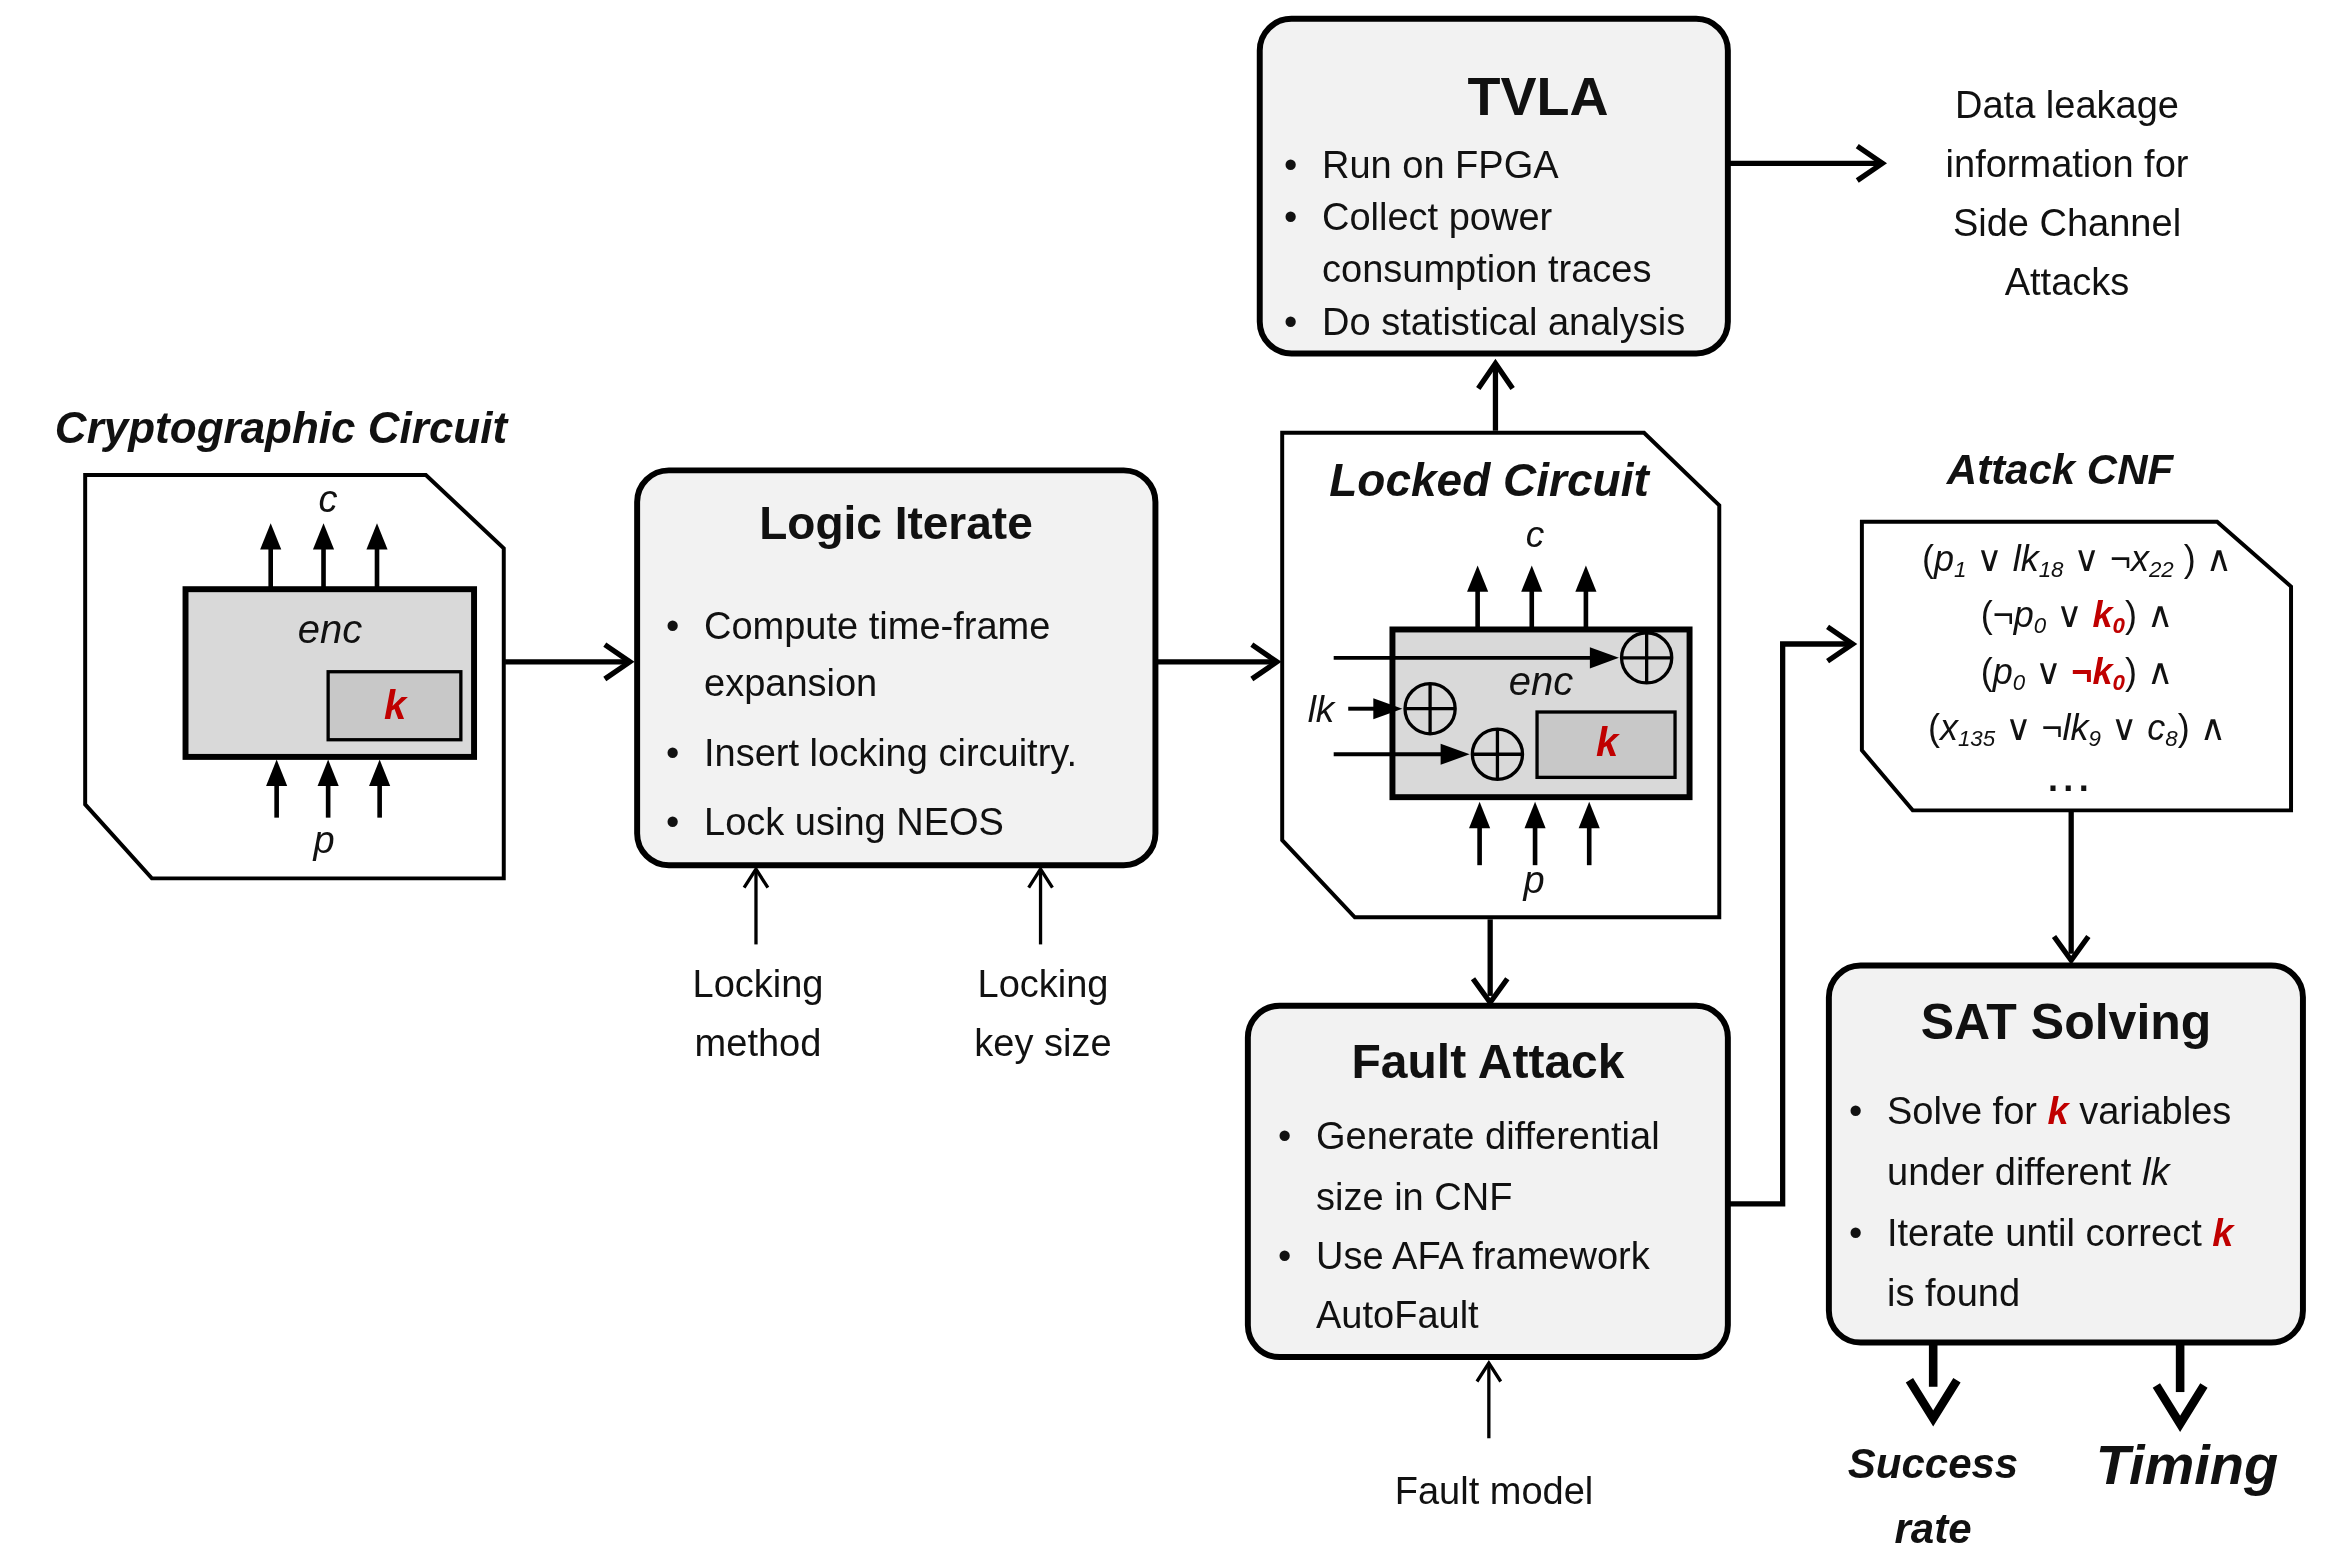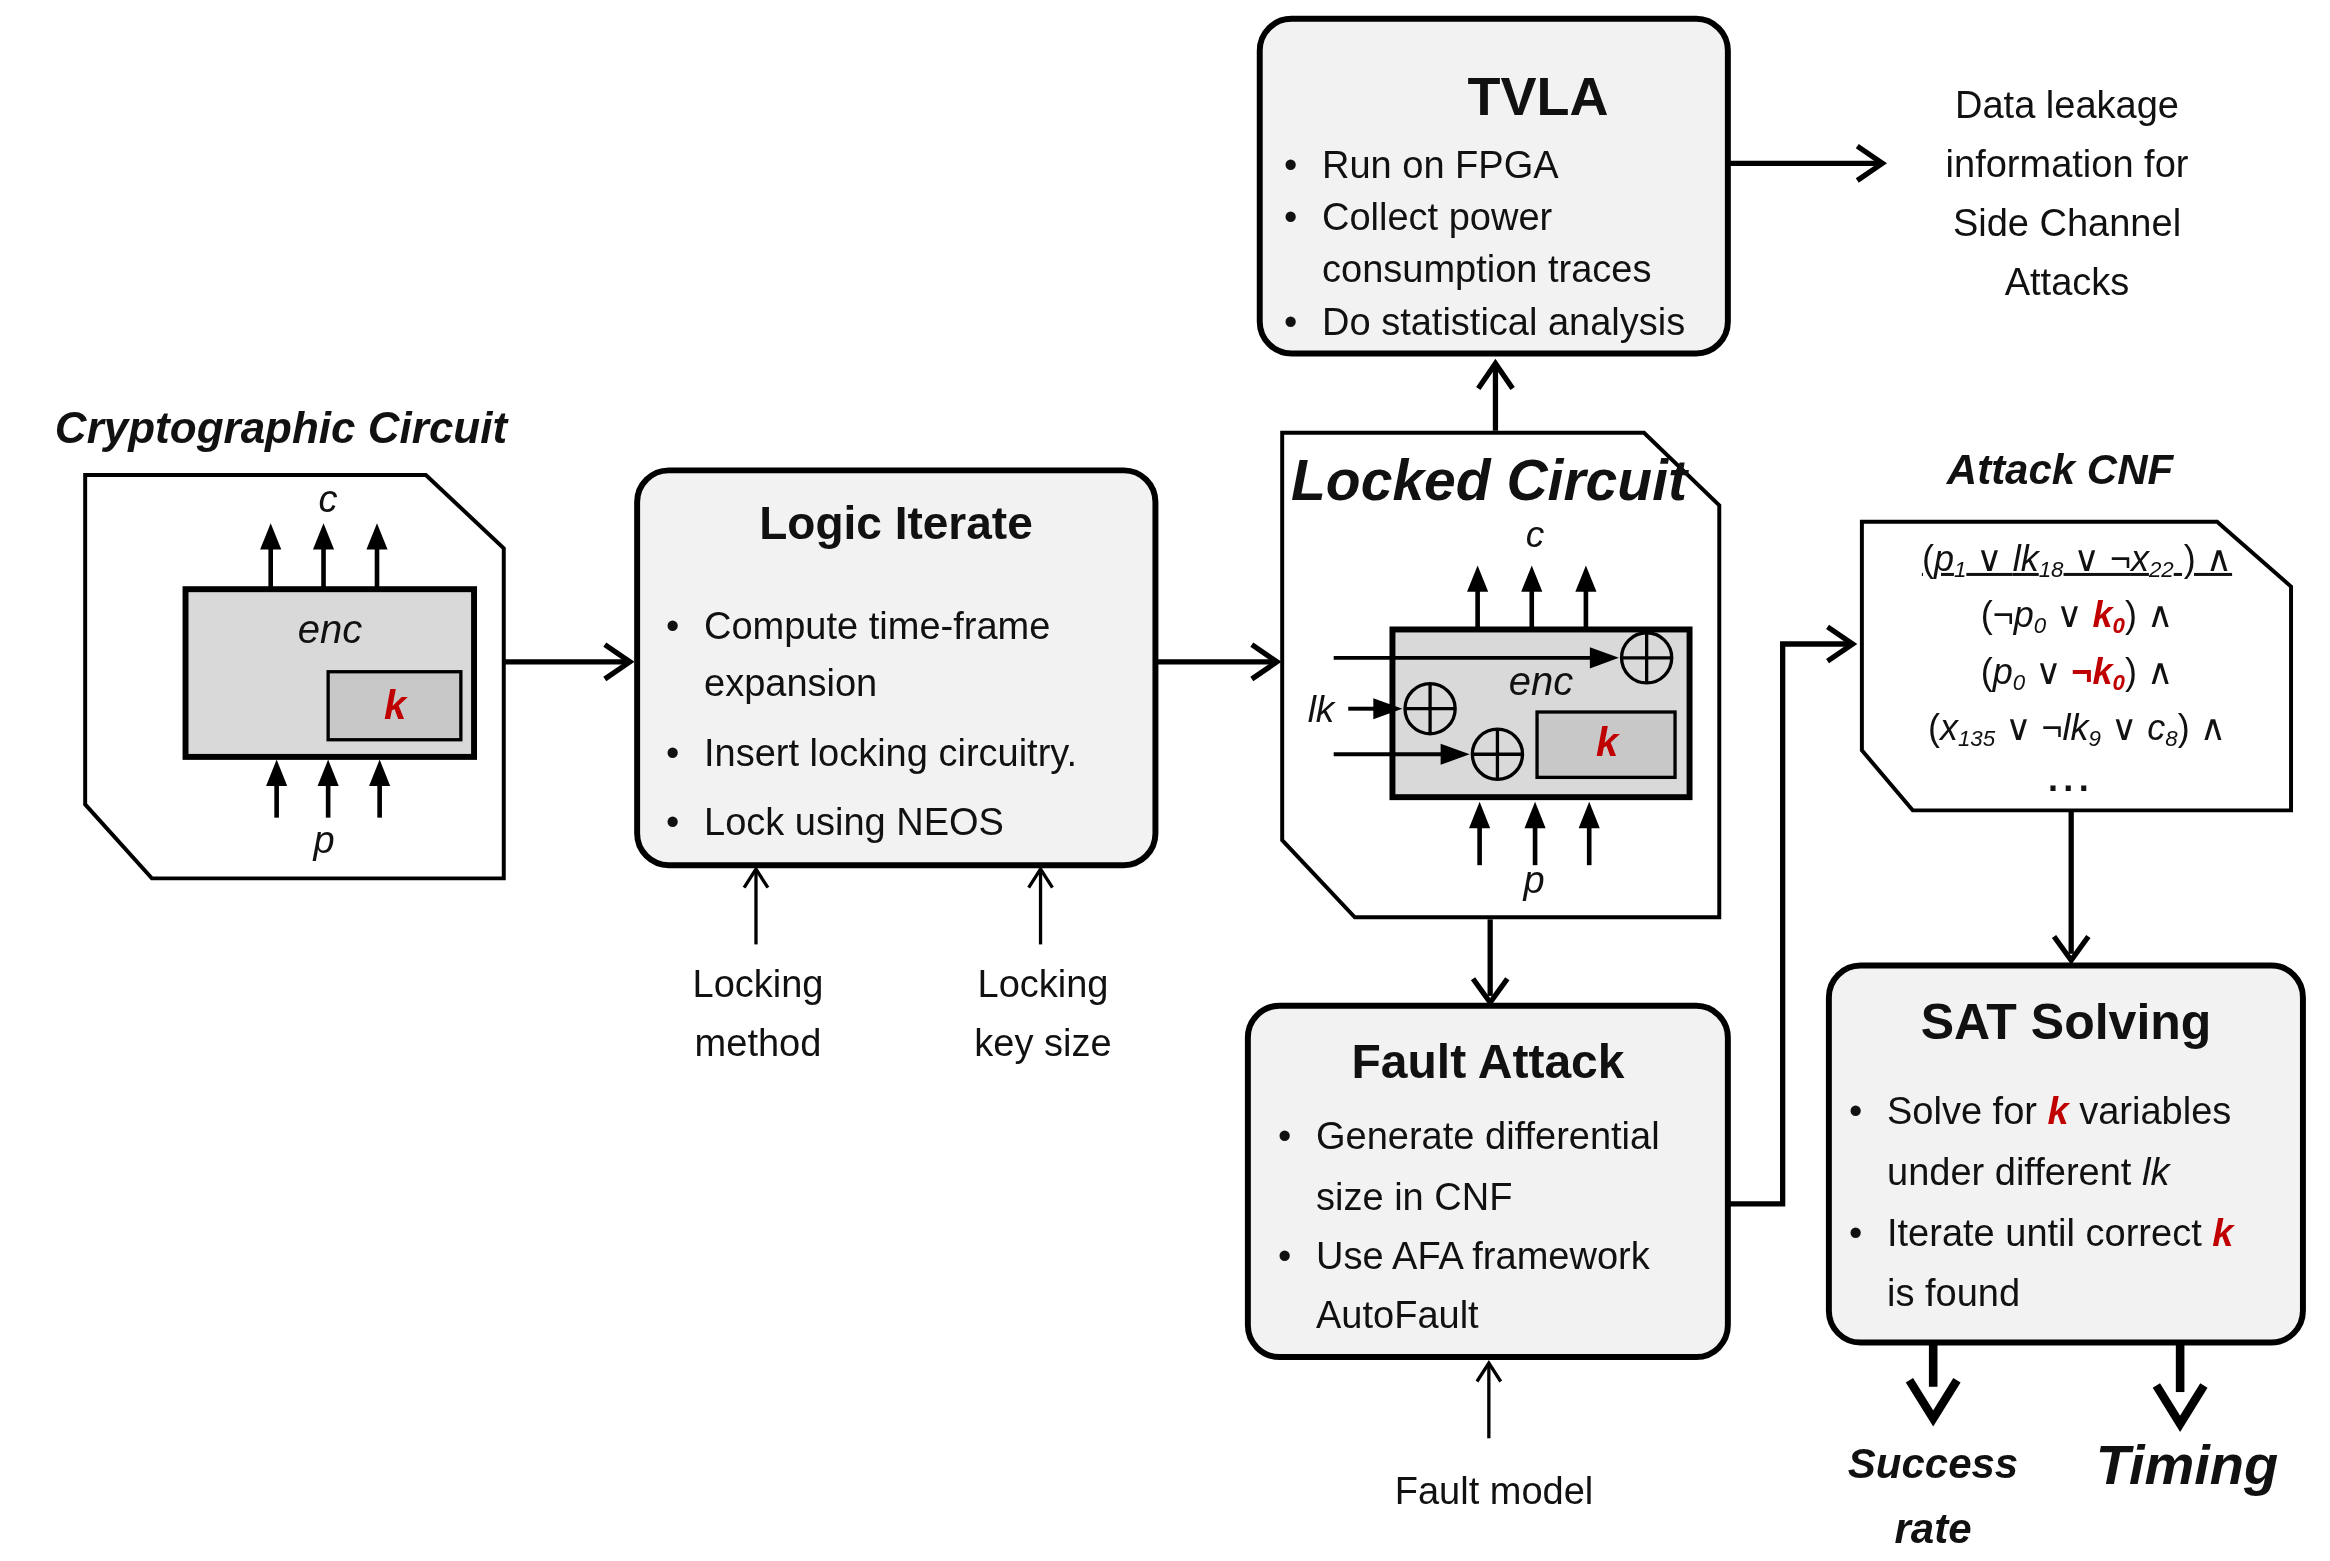--- a/index.html
+++ b/index.html
@@ -198,29 +198,29 @@
   <span>Do statistical analysis</span>
 </div>
 
 <div class="t ctr multiline" style="left:2067px;top:194px;font-size:38px;">
   <div>Data leakage</div>
   <div>information for</div>
   <div>Side Channel</div>
   <div>Attacks</div>
 </div>
 
-<div class="t ctr title-bi" style="left:1489px;top:480px;font-size:57px;">Locked Circuit</div>
+<div class="t ctr title-bi" style="left:1489px;top:480px;font-size:46px;">Locked Circuit</div>
 <div class="t ctr it" style="left:1535px;top:534px;font-size:37px;">c</div>
 <div class="t ctr it" style="left:1541px;top:681px;font-size:40px;">enc</div>
 <div class="t ctr it" style="left:1321px;top:709px;font-size:37px;">lk</div>
 <div class="t ctr red-k" style="left:1607px;top:742px;font-size:40px;">k</div>
 <div class="t ctr it" style="left:1534px;top:880px;font-size:38px;">p</div>
 
 <div class="t ctr title-bi" style="left:2060px;top:470px;font-size:42px;">Attack CNF</div>
-<div class="t ctr clause" style="left:2077px;top:561px;text-decoration:underline;"><span>(</span><span class="c-v">p</span><span class="c-s">1</span><span> ∨ </span><span class="c-v">lk</span><span class="c-s">18</span><span> ∨ ¬</span><span class="c-v">x</span><span class="c-s">22</span><span> ) ∧</span></div>
+<div class="t ctr clause" style="left:2077px;top:561px;"><span>(</span><span class="c-v">p</span><span class="c-s">1</span><span> ∨ </span><span class="c-v">lk</span><span class="c-s">18</span><span> ∨ ¬</span><span class="c-v">x</span><span class="c-s">22</span><span> ) ∧</span></div>
 <div class="t ctr clause" style="left:2077px;top:617px;"><span>(¬</span><span class="c-v">p</span><span class="c-s">0</span><span> ∨ </span><span class="c-r">k</span><span class="c-rs">0</span><span>) ∧</span></div>
 <div class="t ctr clause" style="left:2077px;top:674px;"><span>(</span><span class="c-v">p</span><span class="c-s">0</span><span> ∨ </span><span class="c-r">¬</span><span class="c-r">k</span><span class="c-rs">0</span><span>) ∧</span></div>
 <div class="t ctr clause" style="left:2077px;top:730px;"><span>(</span><span class="c-v">x</span><span class="c-s">135</span><span> ∨ ¬</span><span class="c-v">lk</span><span class="c-s">9</span><span> ∨ </span><span class="c-v">c</span><span class="c-s">8</span><span>) ∧</span></div>
 <div class="t ctr" style="left:2071px;top:779px;font-size:36px;font-weight:bold;letter-spacing:5.3px;">...</div>
 
 <div class="t ctr box-title" style="left:1488px;top:1062px;font-size:48px;">Fault Attack</div>
 <div class="t vctr bullet-line" style="left:1278px;top:1136px;">
   <span class="dot">•</span>
   <span>Generate differential</span>
 </div>

